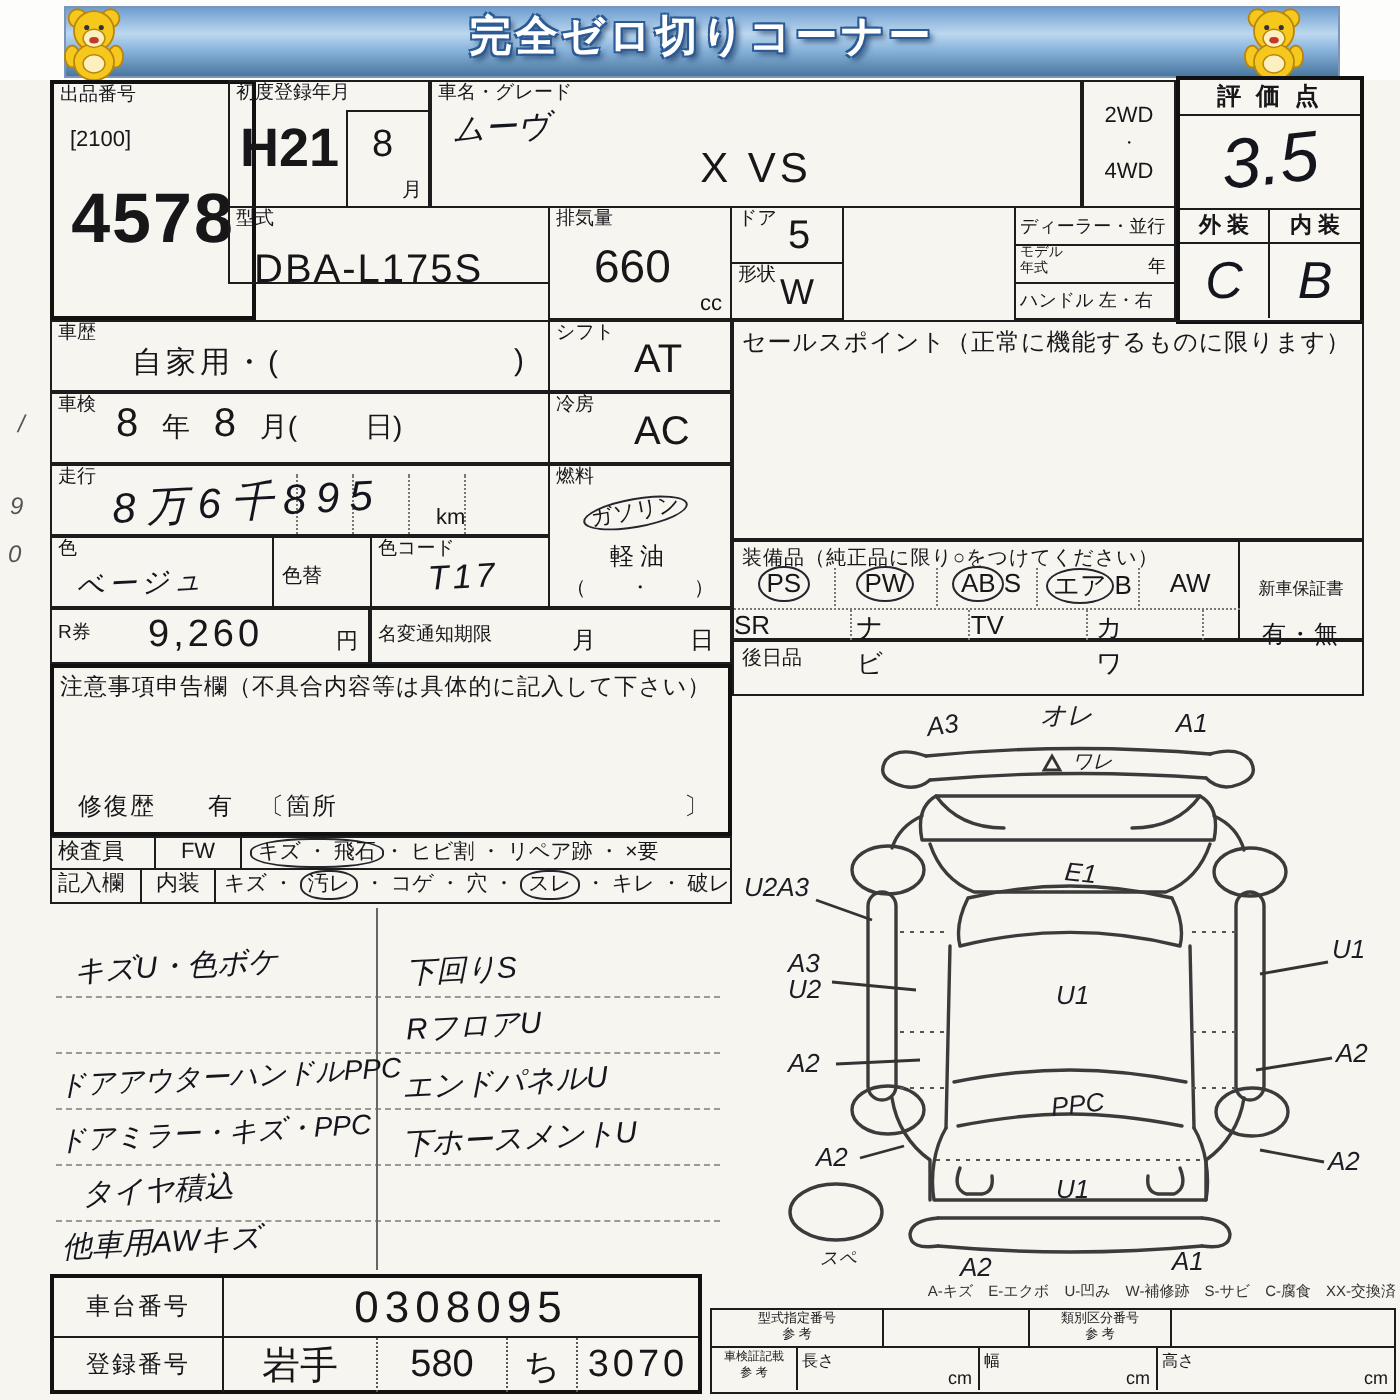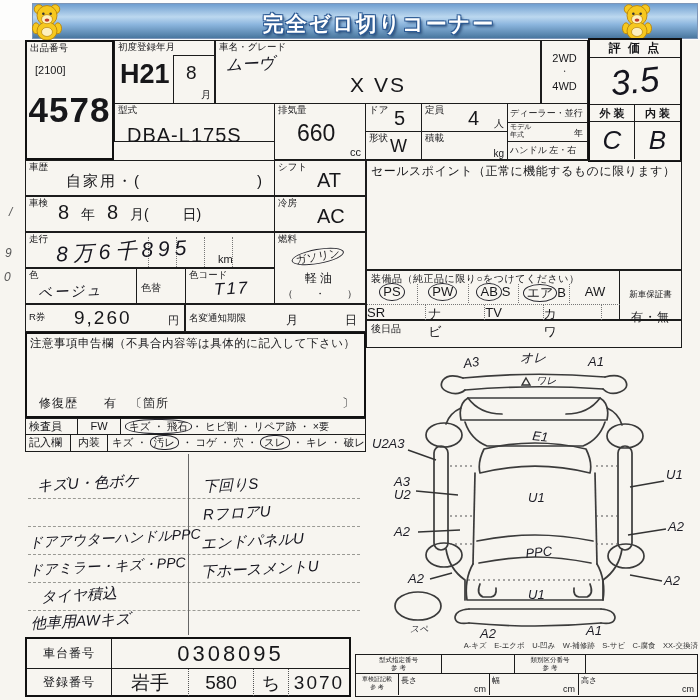--- a/index.html
+++ b/index.html
@@ -10,21 +10,21 @@
   .b2{border:2.5px solid #111;}
   .lbl{position:absolute;top:1px;left:3px;font-size:9.5px;line-height:1.1;white-space:nowrap;}
   .ctr{display:flex;align-items:center;justify-content:center;}
   .hw{font-style:italic;color:#15151e;}
   .rot{display:inline-block;transform:rotate(-3deg);}
   .circled{border:1.6px solid #26262e;border-radius:50%;padding:0 3px 1px 3px;}
   .dotline{position:absolute;border-left:1px dotted #777;}
   .dashrow{position:absolute;border-top:1.3px dashed #9a9a94;width:332px;left:28px;}
   .banner-bar{position:absolute;left:32px;top:3px;width:636px;height:34px;
       background:linear-gradient(180deg,#6f9ed0 0%,#bcd8ef 38%,#8cb6de 60%,#49779f 100%);
-      border:1px solid #7d96b8;display:flex;align-items:flex-end;justify-content:center;padding-left:28px;}
+      border:1px solid #7d96b8;display:flex;align-items:flex-start;justify-content:center;}
   .banner-title{font-size:21px;font-weight:bold;color:#fff;letter-spacing:2px;
       text-shadow:1px 1px 0 #2c5a94,-1px -1px 0 #2c5a94,1px -1px 0 #2c5a94,-1px 1px 0 #2c5a94,2px 2px 3px #1c3c66;}
   svg text{font-family:"Liberation Sans","DejaVu Sans",sans-serif;}
 </style>
 </head>
 <body>
 
 <div id="sheet">
 
   <div class="abs" style="left:0;top:0;width:700px;height:40px;background:#fdfdfc;">
@@ -60,21 +60,21 @@
         <circle cx="24" cy="14" r="1.4" fill="#333"></circle>
       <ellipse cx="20" cy="21" rx="2.6" ry="1.8" fill="#c0392b"></ellipse>
       <ellipse cx="20" cy="34" rx="6" ry="5" fill="#fdf0c0" stroke="#b8860b" stroke-width="0.8"></ellipse>
     </svg>
   </div>
 
   <div class="abs hw" style="left:9px;top:205px;font-size:12px;color:#555;">/</div>
   <div class="abs hw" style="left:5px;top:246px;font-size:12px;color:#555;">9</div>
   <div class="abs hw" style="left:4px;top:270px;font-size:12px;color:#555;">0</div>
 
-  <div class="abs b2" style="left:25px;top:40px;width:89px;height:120px;">
+  <div class="abs b2" style="left:25px;top:40px;width:103px;height:120px;">
     <span class="lbl">出品番号</span>
     <div class="abs" style="left:8px;top:22px;font-size:11px;">[2100]</div>
     <div class="abs" style="left:0;top:48px;width:100%;text-align:center;font-size:35px;font-weight:bold;letter-spacing:1px;">4578</div>
   </div>
 
   <div class="abs b" style="left:114px;top:40px;width:101px;height:64px;">
     <span class="lbl">初度登録年月</span>
     <div class="abs" style="left:5px;top:18px;font-size:27px;font-weight:bold;">H21</div>
     <div class="abs" style="left:58px;top:14px;width:41px;height:48px;border-left:1.2px solid #1c1c1c;border-top:1.2px solid #1c1c1c;">
       <div class="abs" style="left:12px;top:6px;font-size:19px;">8</div>
@@ -119,31 +119,20 @@
     <div class="abs" style="right:4px;bottom:1px;font-size:11px;">cc</div>
   </div>
   <div class="abs b" style="left:365px;top:103px;width:57px;height:57px;">
     <div class="abs" style="left:0;top:0;width:100%;height:28px;border-bottom:1.2px solid #1c1c1c;">
       <span class="lbl">ドア</span>
       <span class="abs" style="left:28px;top:3px;font-size:20px;">5</span>
     </div>
     <div class="abs" style="left:0;top:28px;width:100%;height:27px;">
       <span class="lbl">形状</span>
       <span class="abs" style="left:24px;top:4px;font-size:18px;">W</span>
-    </div>
-  </div>
-  <div class="abs b" style="left:421px;top:103px;width:87px;height:57px;">
-    <div class="abs" style="left:0;top:0;width:100%;height:28px;border-bottom:1.2px solid #1c1c1c;">
-      <span class="lbl">定員</span>
-      <span class="abs" style="left:46px;top:3px;font-size:20px;">4</span>
-      <span class="abs" style="right:3px;bottom:0;font-size:10px;">人</span>
-    </div>
-    <div class="abs" style="left:0;top:28px;width:100%;height:27px;">
-      <span class="lbl">積載</span>
-      <span class="abs" style="right:3px;bottom:0;font-size:10px;">kg</span>
     </div>
   </div>
   <div class="abs b" style="left:25px;top:160px;width:250px;height:36px;">
     <span class="lbl">車歴</span>
     <span class="abs" style="left:40px;top:11px;font-size:15px;letter-spacing:2px;">自家用・(</span>
     <span class="abs" style="right:12px;top:11px;font-size:15px;">)</span>
   </div>
 
   <div class="abs b" style="left:507px;top:103px;width:81px;height:57px;font-size:9px;">
     <div style="height:18px;line-height:18px;padding-left:2px;border-bottom:1px solid #1c1c1c;white-space:nowrap;">ディーラー・並行</div>
@@ -288,21 +277,21 @@
       <div style="flex:1;text-align:center;"><span class="circled">PS</span></div>
       <div style="flex:1;text-align:center;border-left:1px dotted #777;"><span class="circled">PW</span></div>
       <div style="flex:1;text-align:center;border-left:1px dotted #777;"><span class="circled">AB</span><span>S</span></div>
       <div style="flex:1;text-align:center;border-left:1px dotted #777;"><span class="circled">エア</span><span>B</span></div>
       <div style="flex:1;text-align:center;border-left:1px dotted #777;"><span>AW</span></div>
     </div>
     <div class="abs" style="left:0;top:33px;width:253px;height:16px;display:flex;font-size:13px;border-top:1px dotted #777;gap:40px;">
       <div style="flex:1;text-align:center;">SR</div>
       <div style="flex:1;text-align:center;border-left:1px dotted #777;">ナビ</div>
       <div style="flex:1;text-align:center;border-left:1px dotted #777;">TV</div>
-      <div style="flex:1;text-align:left;border-left:1px dotted #777;">カワ</div>
+      <div style="flex:1;text-align:right;border-left:1px dotted #777;">カワ</div>
       <div style="flex:1;border-left:1px dotted #777;"></div>
     </div>
   </div>
 
   <div class="abs b" style="left:366px;top:320px;width:316px;height:28px;">
     <div style="font-size:10px;padding:1px 0 0 4px;">後日品</div>
   </div>
 
   <svg class="abs" style="left:368px;top:348px;" width="330" height="292" viewBox="0 0 330 292">
     <g stroke="#3b3b3b" stroke-width="1.7" fill="none" stroke-linecap="round" stroke-linejoin="round">

